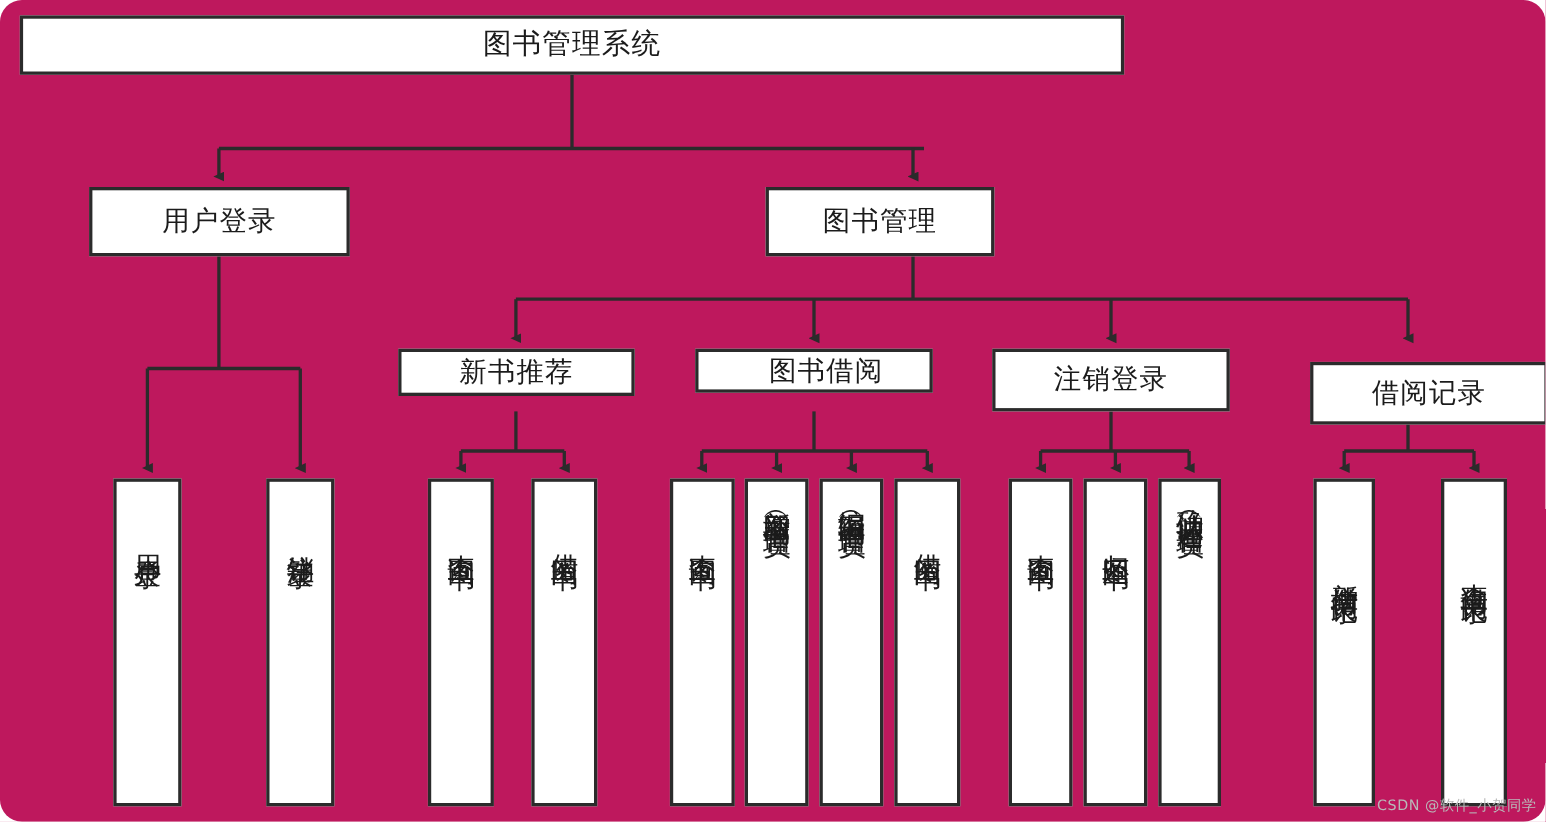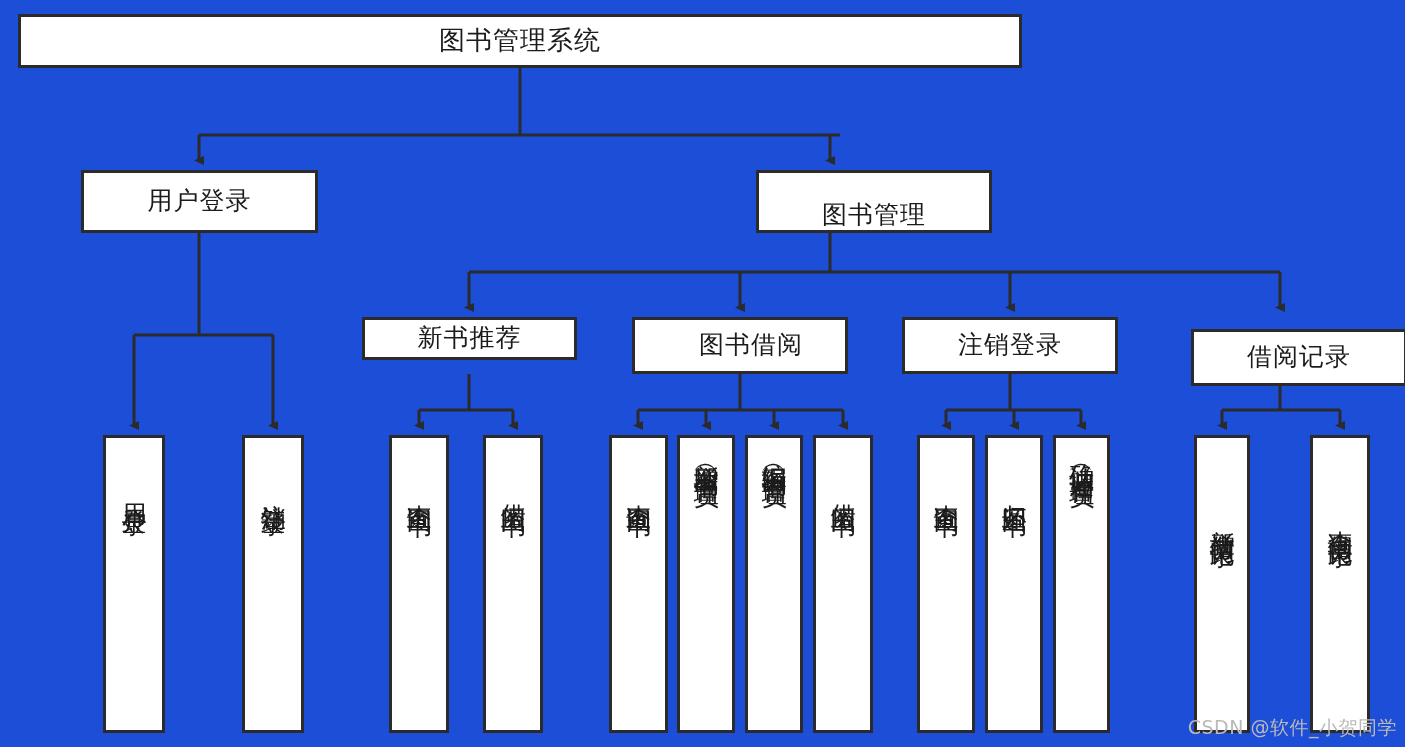--- a/index.html
+++ b/index.html
@@ -5,22 +5,23 @@
 <style>
   html,body{margin:0;padding:0;background:#ffffff;}
   body{
     font-family:"DejaVu Sans","Liberation Sans",sans-serif;
     color:#1a1a1a;
   }
   #stage{
     position:relative;
     width:1405px;
     height:747px;
-    background:#1d4ed8;
+    background:#be185d;
     overflow:hidden;
+    border-radius:20px;
   }
   #edges{
     position:absolute;
     left:0; top:0;
     width:1405px;
     height:747px;
     pointer-events:none;
   }
   .node{
     position:absolute;
@@ -64,21 +65,21 @@
   .node.leaf.short .label-v{
     margin-top:72px;
   }
   .node.leaf.mid .label-v{
     margin-top:46px;
   }
   .watermark{
     position:absolute;
     right:8px;
     bottom:6px;
-    font-size:19px;
+    font-size:13px;
     color:#b9b9b9;
     letter-spacing:0.5px;
     z-index:5;
     white-space:nowrap;
     font-family:"DejaVu Sans","Liberation Sans",sans-serif;
   }
 </style>
 </head>
 <body>
 
@@ -134,28 +135,28 @@
     </g>
   </svg>
 
   <div class="node root" style="left:18px;top:14px;width:1004px;height:54px;">
     <span class="label-h">图书管理系统</span>
   </div>
 
   <div class="node" style="left:81px;top:170px;width:237px;height:63px;">
     <span class="label-h">用户登录</span>
   </div>
-  <div class="node" style="left:756px;top:170px;width:236px;height:63px;align-items:flex-end;">
+  <div class="node" style="left:696px;top:170px;width:208px;height:63px;">
     <span class="label-h">图书管理</span>
   </div>
 
   <div class="node" style="left:362px;top:317px;width:215px;height:43px;">
     <span class="label-h">新书推荐</span>
   </div>
-  <div class="node" style="left:632px;top:317px;width:216px;height:57px;padding-left:22px;">
+  <div class="node" style="left:632px;top:317px;width:216px;height:40px;padding-left:22px;">
     <span class="label-h">图书借阅</span>
   </div>
   <div class="node" style="left:902px;top:317px;width:216px;height:57px;">
     <span class="label-h">注销登录</span>
   </div>
   <div class="node" style="left:1172px;top:329px;width:216px;height:57px;margin-left:19px;">
     <span class="label-h">借阅记录</span>
   </div>
 
   <div class="node leaf mid" style="left:103px;top:435px;width:62px;height:298px;">

